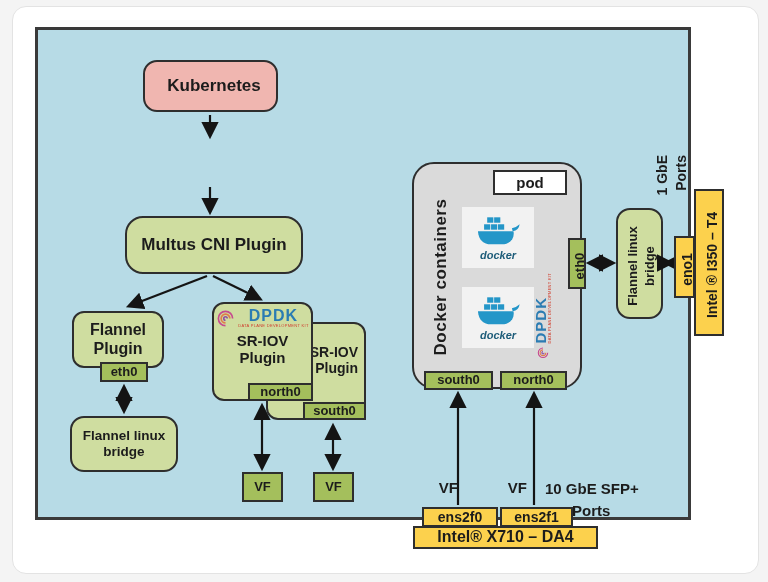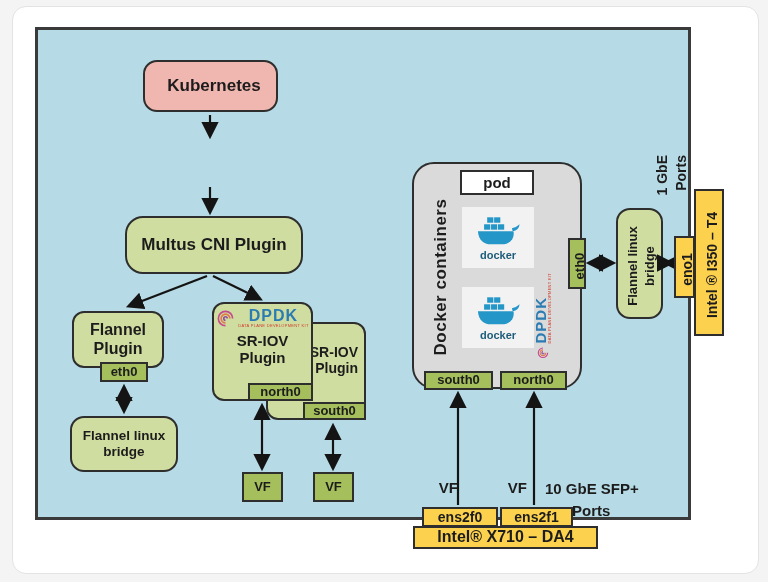--- a/index.html
+++ b/index.html
@@ -22,30 +22,30 @@
     position:absolute;box-sizing:border-box;
     border:2.5px solid #2e2e2e;
     display:flex;flex-direction:column;align-items:center;justify-content:center;
     text-align:center;font-weight:700;line-height:1.15;
   }
   .pink{background:#f0b6b0;padding-left:7px;}
   .green{background:#cfdda0;}
   .sgreen{background:#a4bf5c;border-width:2px;}
   .yellow{background:#fcd14d;border-width:2px;}
   .gray{background:#dadada;}
-  .white{background:#ffffff;border-width:2px;}
+  .white{background:#ffffff;border-width:2px;margin-left:33px;}
   .vrot{position:absolute;transform:rotate(-90deg);display:flex;flex-direction:column;align-items:center;justify-content:center;}
   .freevrot{position:absolute;transform:rotate(-90deg);font-weight:700;}
   svg.arrows{position:absolute;left:0;top:0;width:768px;height:582px;pointer-events:none;z-index:6;}
   .z3{z-index:3}.z4{z-index:4}.z5{z-index:5}.z7{z-index:7}
   .dpdk-logo{display:flex;flex-direction:row;align-items:center;gap:3px;}
   .dpdk-letters{font-weight:700;color:#2b7cb3;letter-spacing:1px;font-size:16px;line-height:1;}
   .dpdk-tag{font-size:4px;color:#d04030;letter-spacing:0.3px;line-height:1;white-space:nowrap;font-weight:400;}
   .docker-wrap{display:flex;flex-direction:column;align-items:center;justify-content:center;}
-  .docker-word{font-size:11px;font-weight:700;color:#1d5c79;line-height:1;margin-top:1px;}
+  .docker-word{font-size:11px;font-weight:700;color:#1d5c79;line-height:1;margin-top:1px;font-style:italic;}
 </style>
 </head>
 <body>
 
 <div id="stage">
 
   <div class="card"></div>
   <div class="canvas"></div>
 
   <svg class="arrows" viewBox="0 0 768 582">

